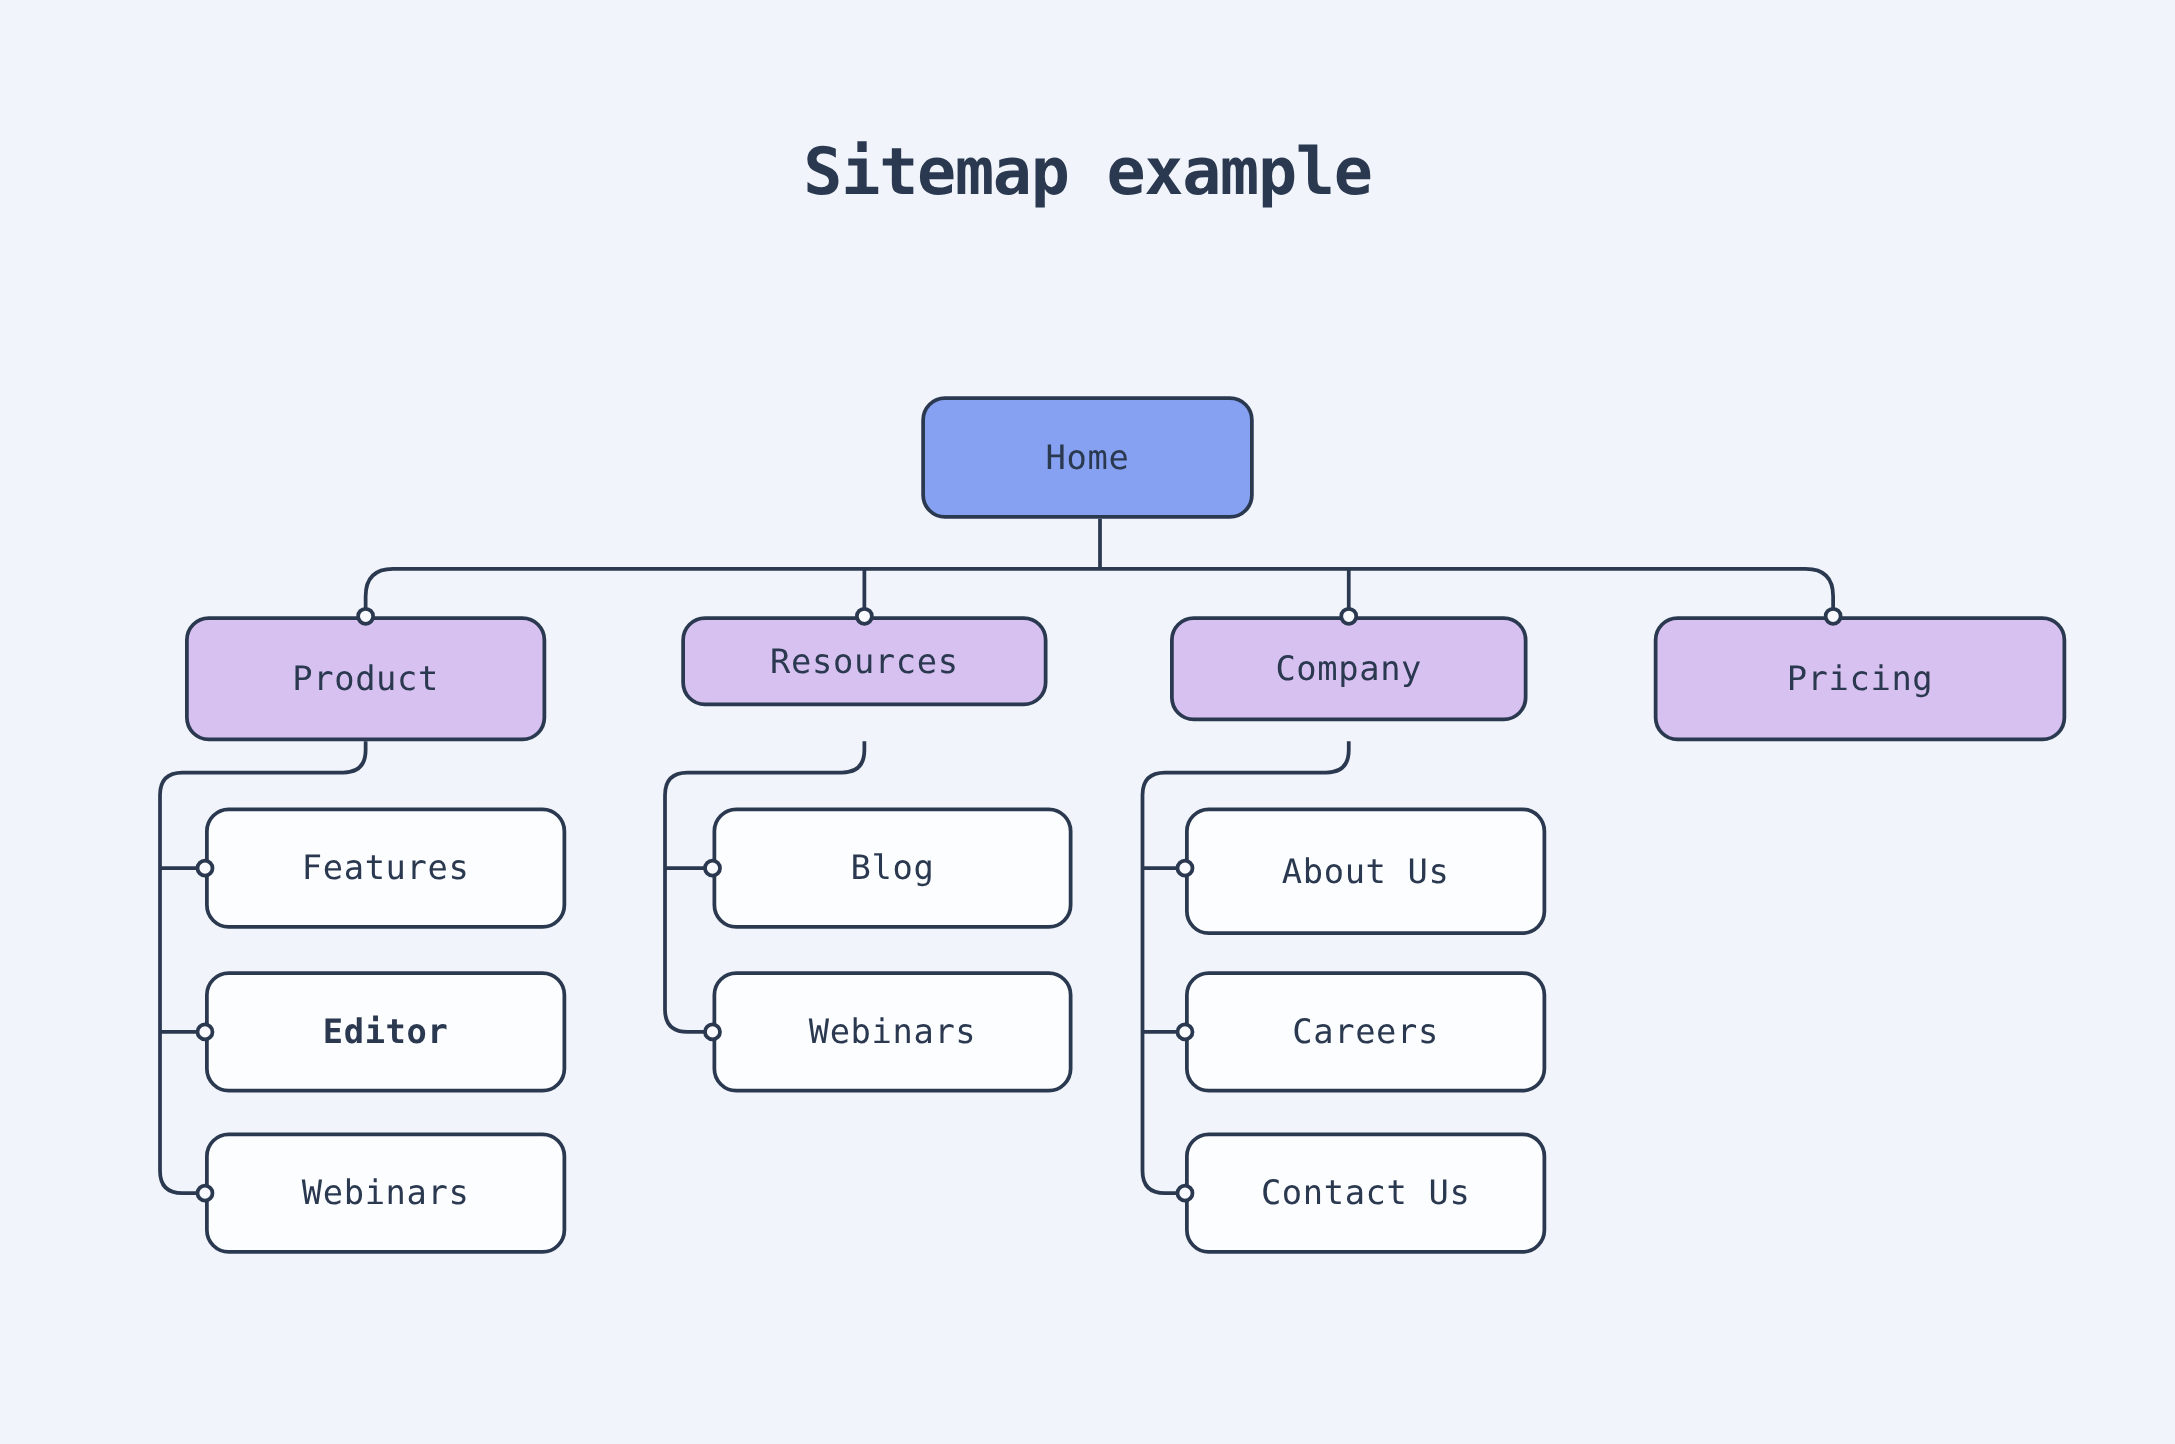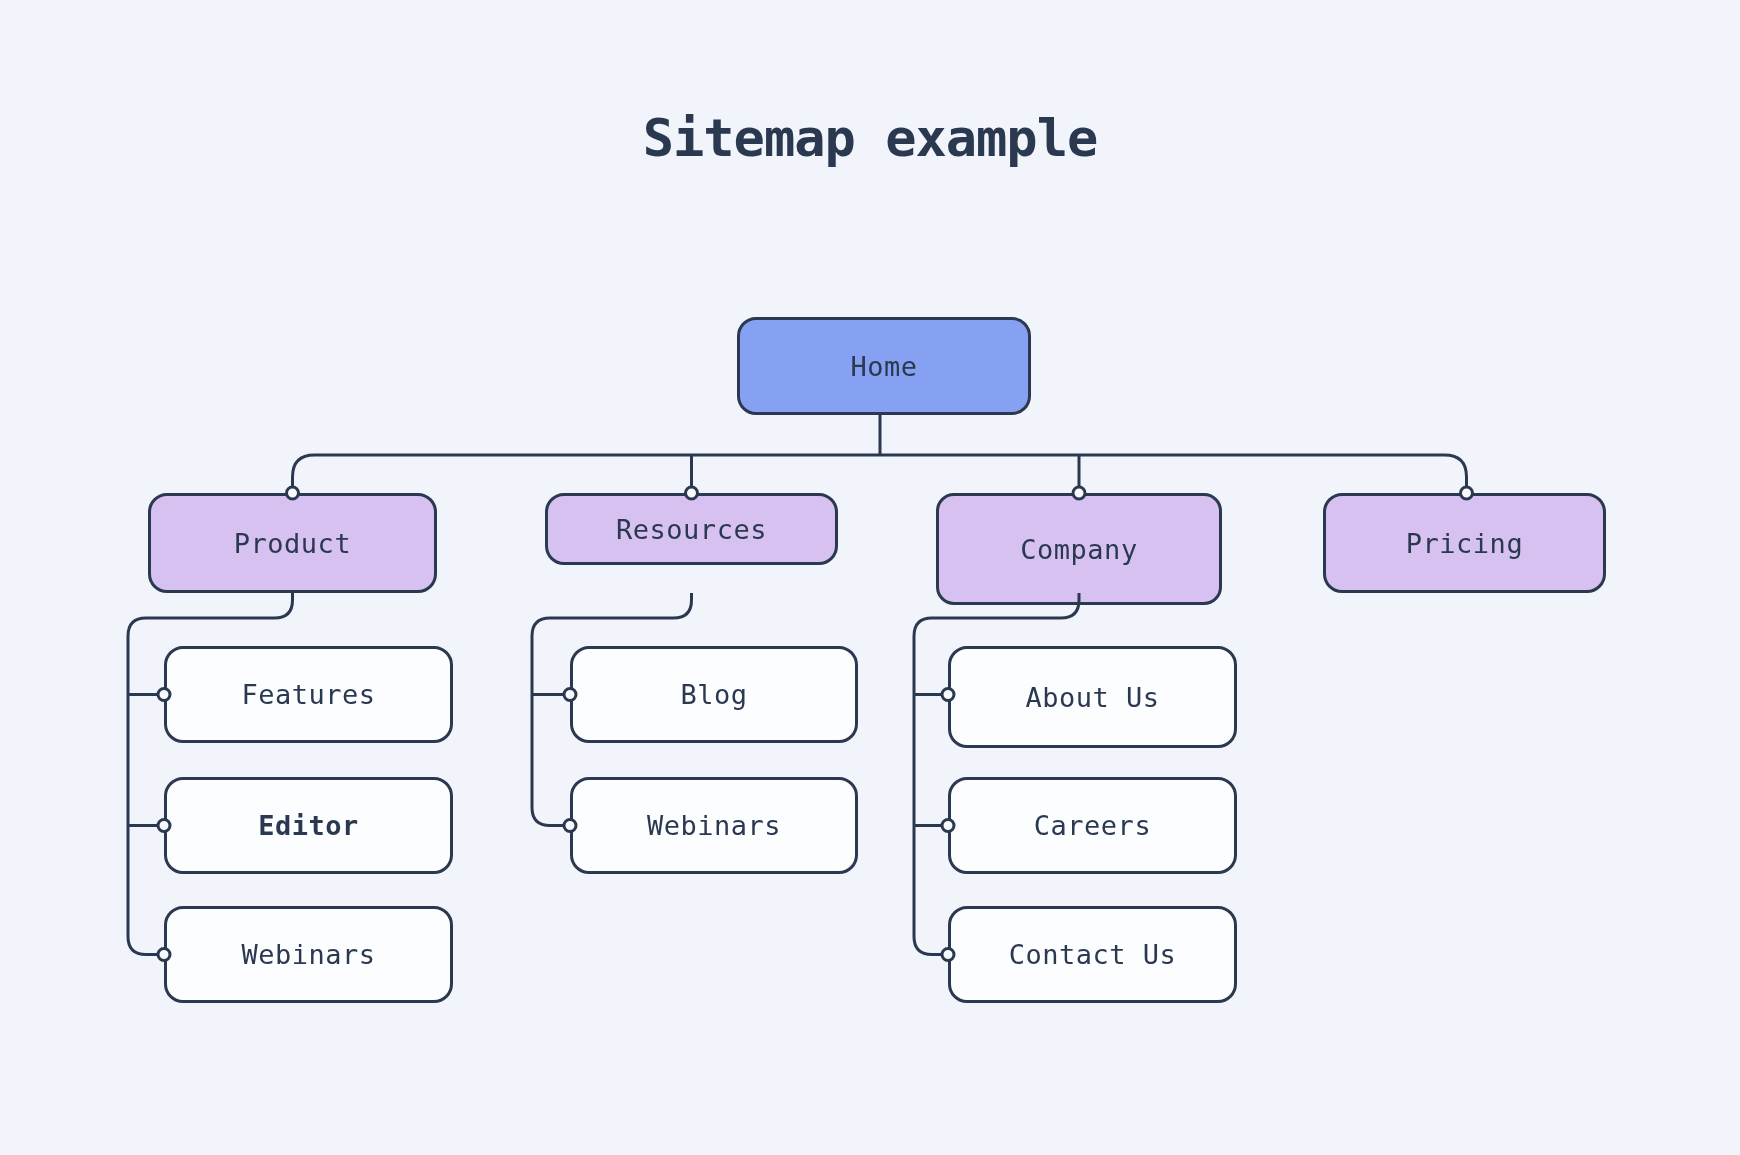--- a/index.html
+++ b/index.html
@@ -58,26 +58,26 @@
   .wires path   { fill: none; stroke: var(--ink); stroke-width: 3; }
   .wires circle { fill: var(--node-dot-fill); stroke: var(--ink); stroke-width: 3; }
 </style>
 </head>
 <body>
 
 <div class="canvas">
 
   <h1 class="title">Sitemap example</h1>
 
-  <div class="node root" style="left:737px; top:317px; width:294px; height:98px;">Home</div>
+  <div class="node root" style="left:737px; top:317px; width:266px; height:98px;">Home</div>
 
   <div class="node branch" style="left:148px; top:493px; width:289px; height:100px;">Product</div>
   <div class="node branch" style="left:545px; top:493px; width:293px; height:72px;">Resources</div>
-  <div class="node branch" style="left:936px; top:493px; width:286px; height:112px;border-radius:18px;">Company</div>
-  <div class="node branch" style="left:1323px; top:493px; width:283px; height:100px;">Pricing</div>
+  <div class="node branch" style="left:936px; top:493px; width:286px; height:84px;">Company</div>
+  <div class="node branch" style="left:1323px; top:493px; width:330px; height:100px;">Pricing</div>
 
   <div class="node leaf" style="left:164px; top:646px; width:289px; height:97px;">Features</div>
   <div class="node leaf" style="left:164px; top:777px; width:289px; height:97px;font-weight:bold;">Editor</div>
   <div class="node leaf" style="left:164px; top:906px; width:289px; height:97px;">Webinars</div>
 
   <div class="node leaf" style="left:570px; top:646px; width:288px; height:97px;">Blog</div>
   <div class="node leaf" style="left:570px; top:777px; width:288px; height:97px;">Webinars</div>
 
   <div class="node leaf" style="left:948px; top:646px; width:289px; height:102px;">About Us</div>
   <div class="node leaf" style="left:948px; top:777px; width:289px; height:97px;">Careers</div>

